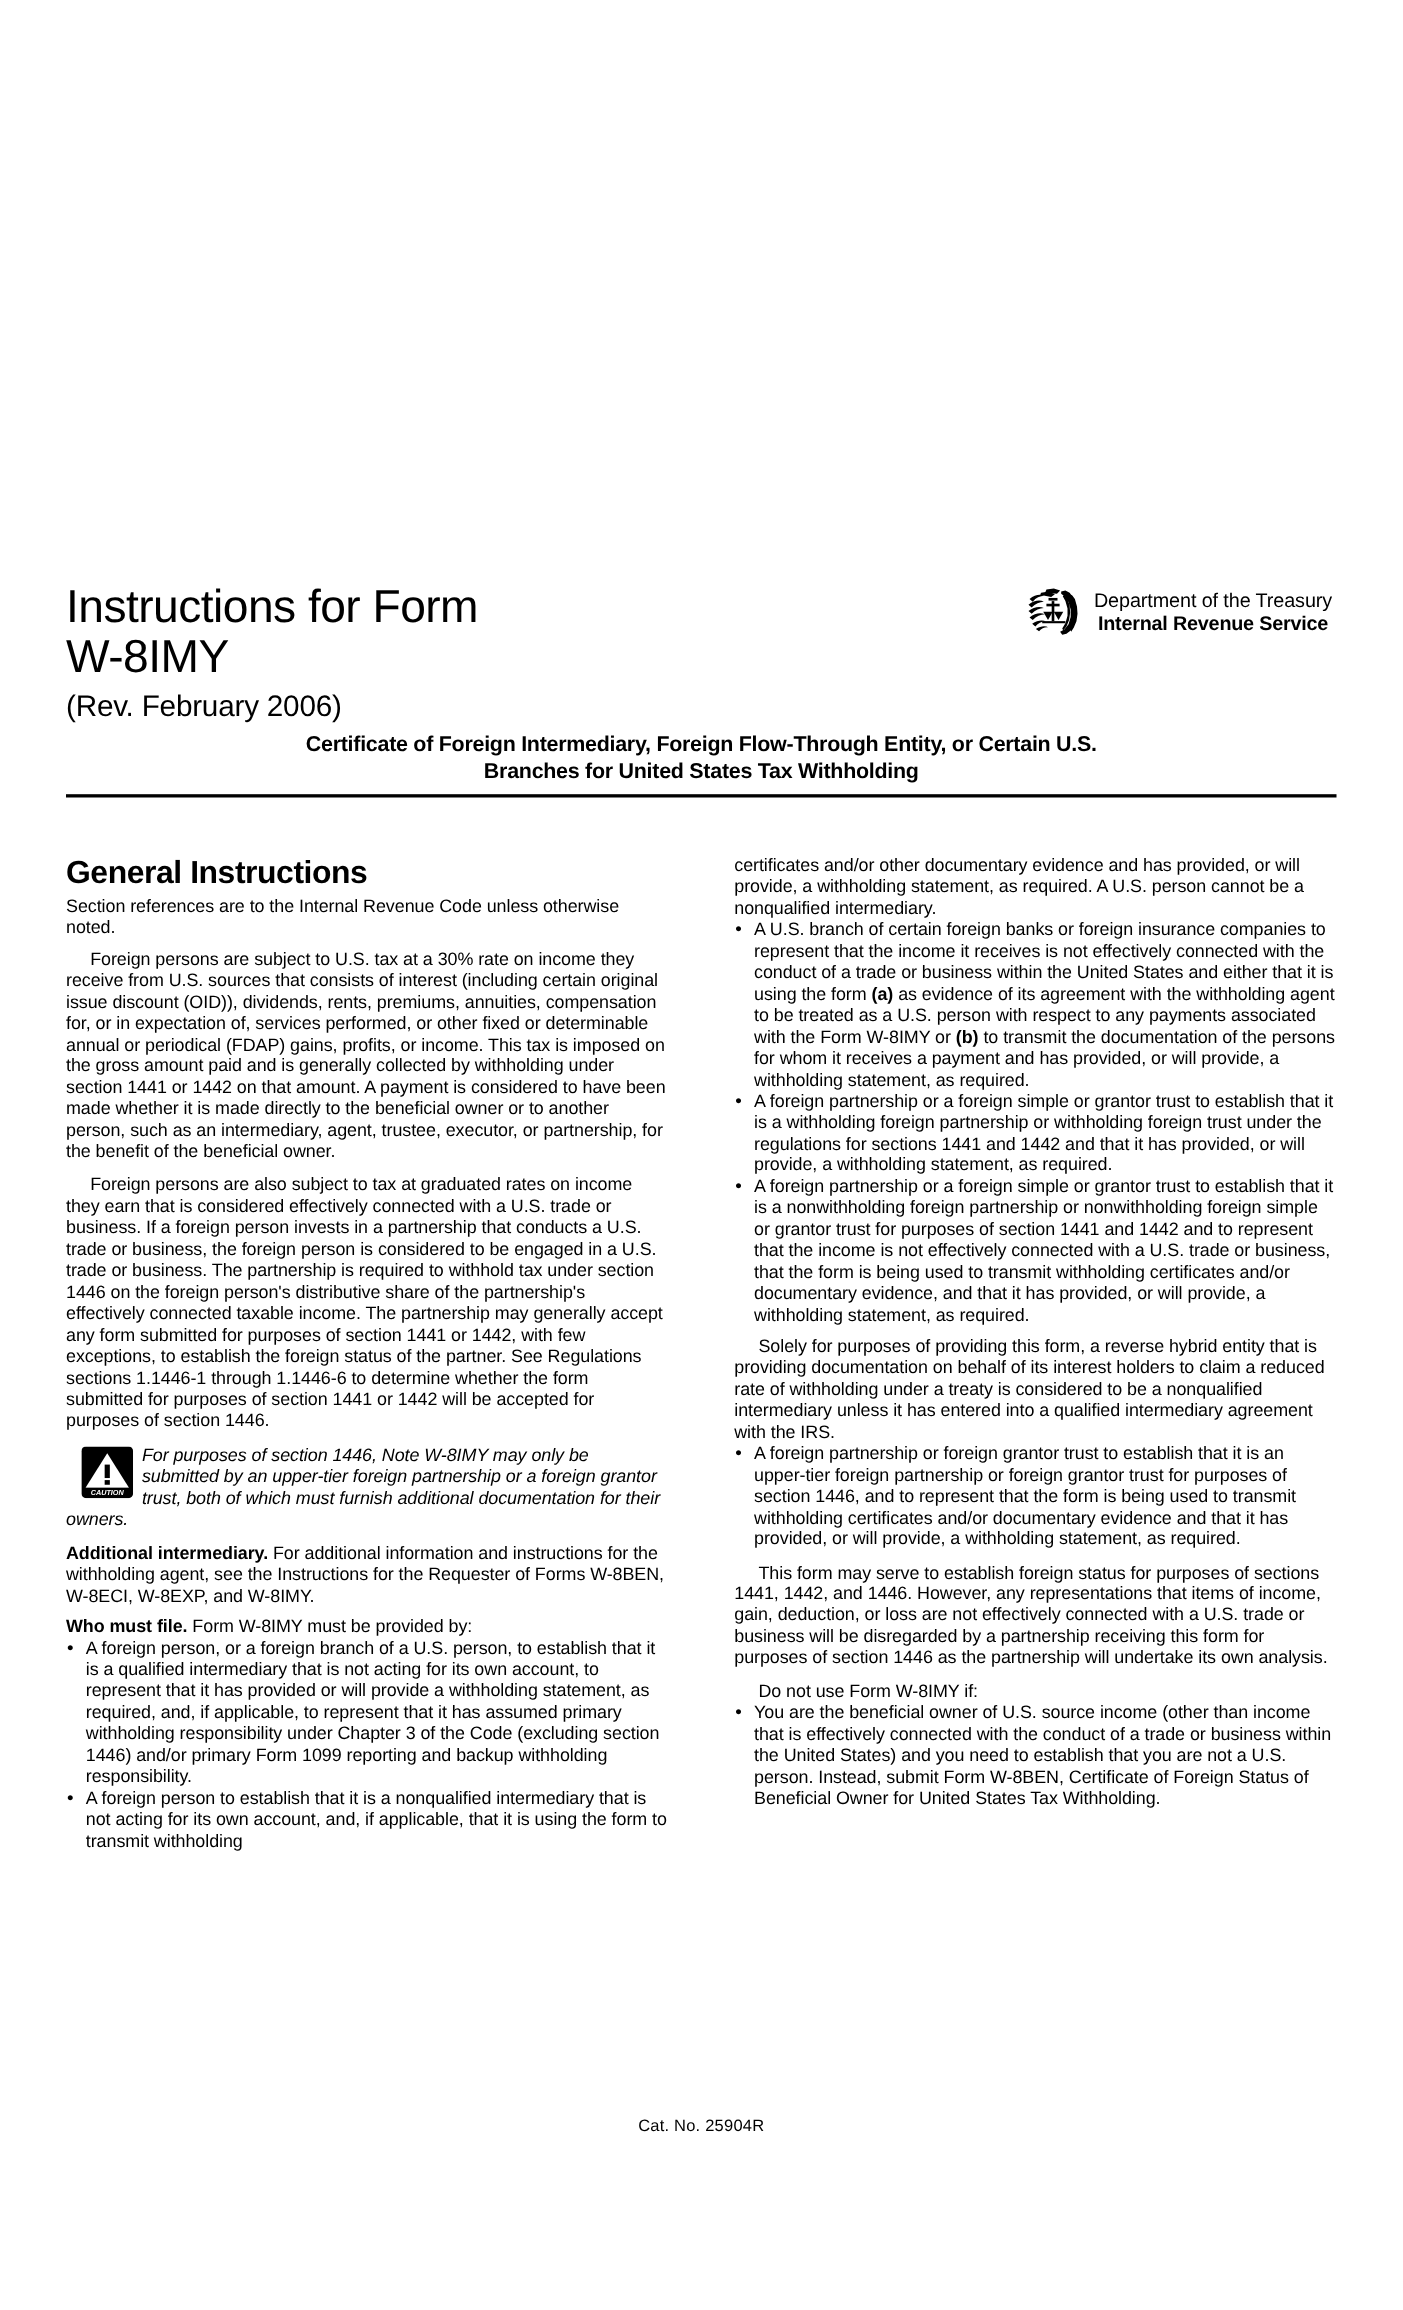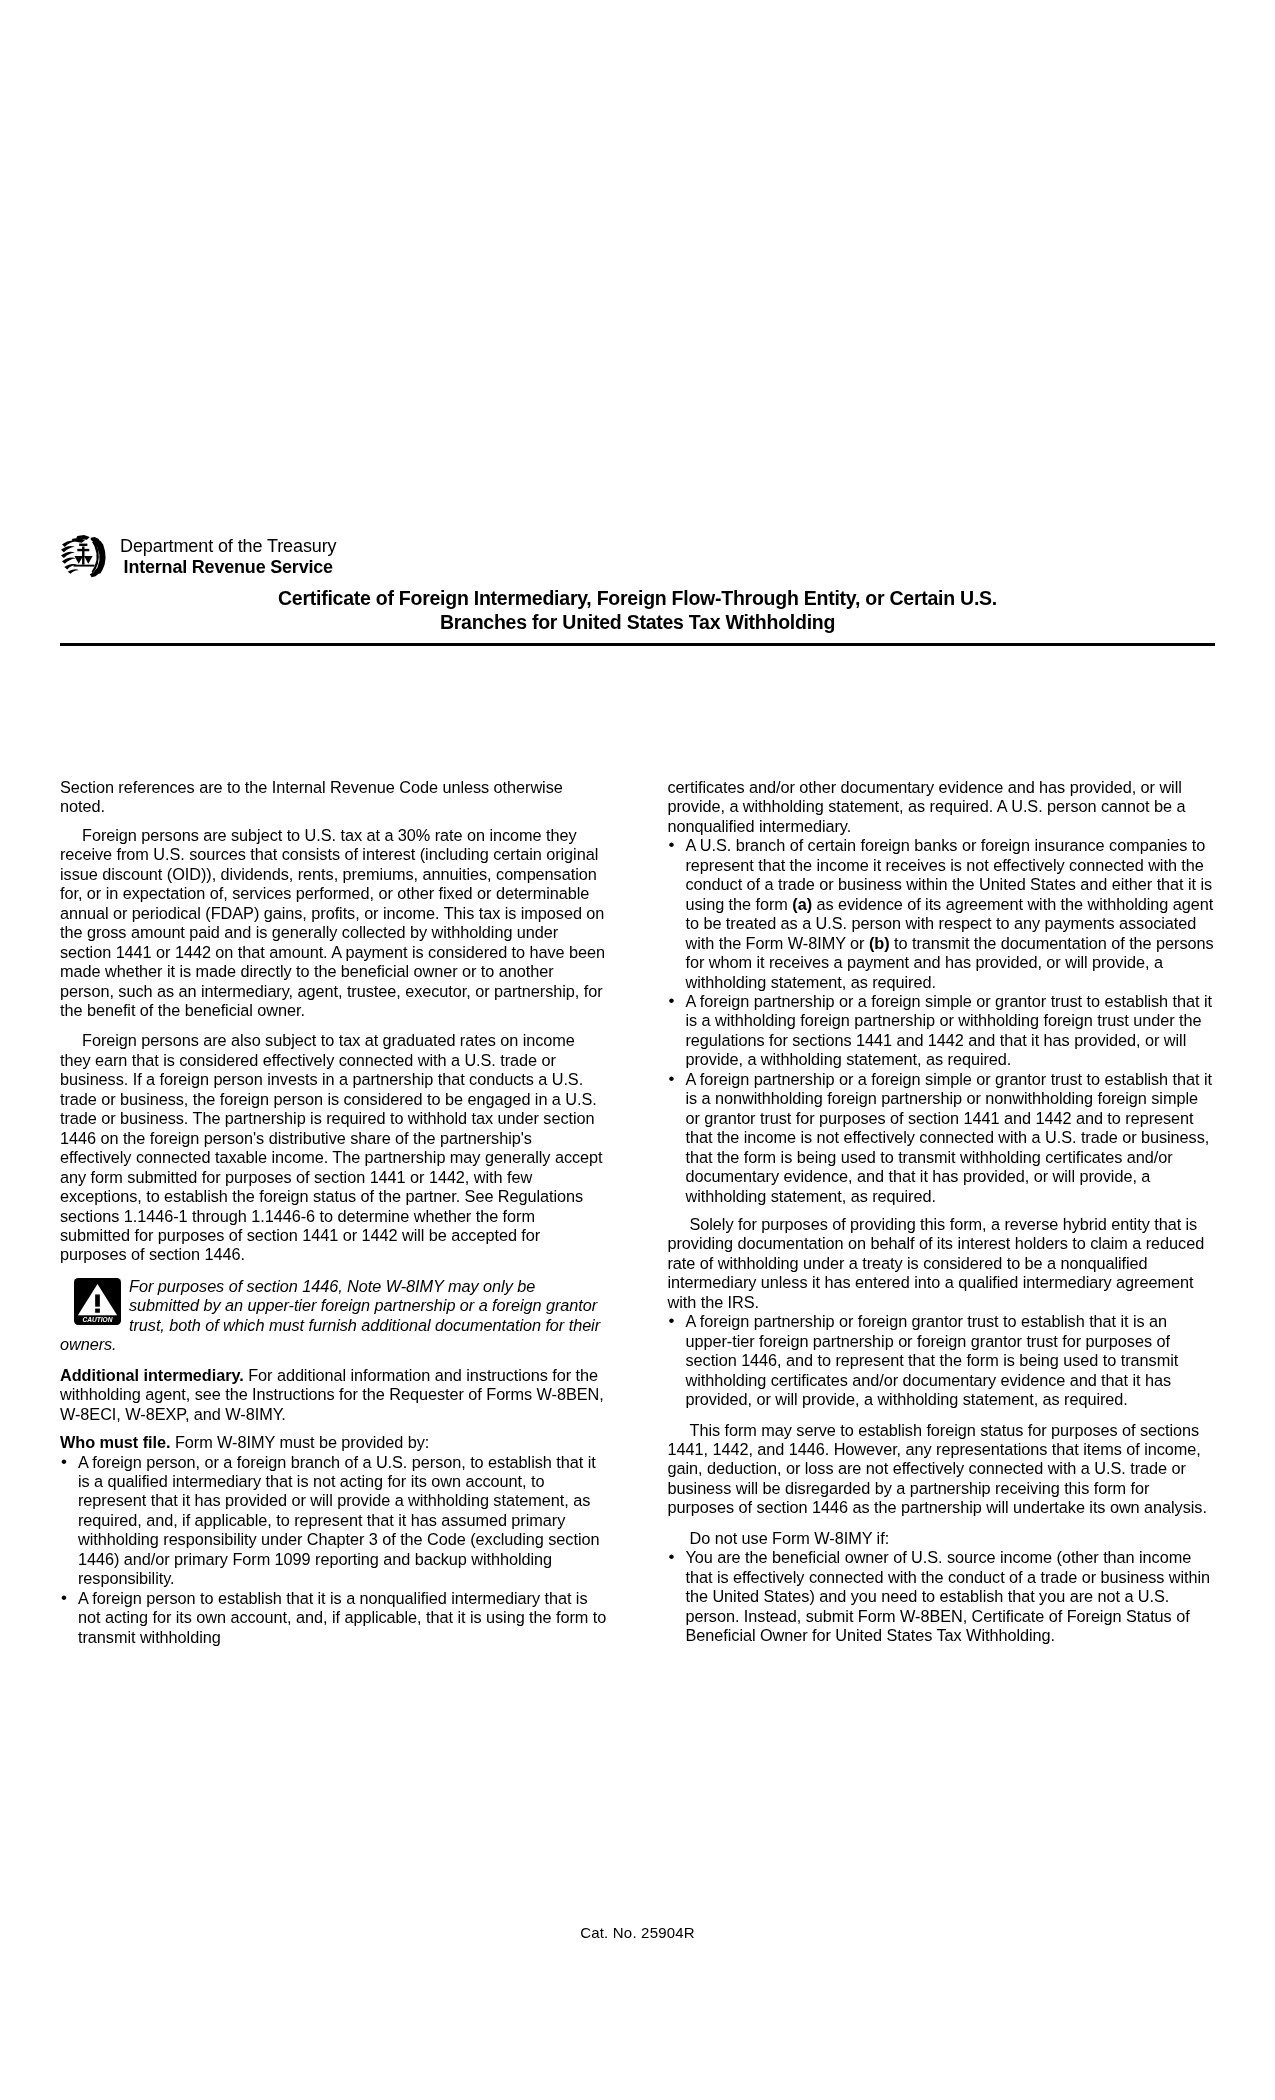--- a/index.html
+++ b/index.html
@@ -165,20 +165,25 @@
   }
 </style>
 </head>
 <body>
 
 <div class="page">
 
   <div class="masthead">
     <div class="masthead-row">
 
+      <div class="title-block">
+        <div class="doc-title">Instructions for Form
+W-8IMY</div>
+        <div class="doc-rev">(Rev. February 2006)</div>
+      </div>
 
       <div class="agency-block">
         <svg class="irs-seal" viewBox="0 0 100 96" aria-hidden="true">
           <g fill="#000">
 
             <path d="M4 22 C14 14 24 12 32 16 C24 16 16 20 10 27 Z"></path>
             <path d="M2 33 C12 25 23 23 31 27 C23 27 15 31 8 38 Z"></path>
             <path d="M2 45 C12 37 23 35 31 39 C23 39 15 43 8 50 Z"></path>
             <path d="M4 57 C14 49 25 47 33 51 C25 51 17 55 10 62 Z"></path>
             <path d="M9 69 C19 62 29 61 36 65 C28 64 21 68 15 74 Z"></path>
@@ -210,20 +215,21 @@
 
     <div class="doc-subtitle">Certificate of Foreign Intermediary, Foreign Flow-Through Entity, or Certain U.S.
 Branches for United States Tax Withholding</div>
     <hr class="rule">
   </div>
 
   <div class="columns">
 
     <div class="col">
 
+      <div class="section-head">General Instructions</div>
 
       <p>Section references are to the Internal Revenue Code unless otherwise noted.</p>
 
 
       <p class="gap-sm indent">Foreign persons are subject to U.S. tax at a 30% rate on income they receive from U.S. sources that consists of interest (including certain original issue discount (OID)), dividends, rents, premiums, annuities, compensation for, or in expectation of, services performed, or other fixed or determinable annual or periodical (FDAP) gains, profits, or income. This tax is imposed on the gross amount paid and is generally collected by withholding under section 1441 or 1442 on that amount. A payment is considered to have been made whether it is made directly to the beneficial owner or to another person, such as an intermediary, agent, trustee, executor, or partnership, for the benefit of the beneficial owner.</p>
 
       <p class="gap indent">Foreign persons are also subject to tax at graduated rates on income they earn that is considered effectively connected with a U.S. trade or business. If a foreign person invests in a partnership that conducts a U.S. trade or business, the foreign person is considered to be engaged in a U.S. trade or business. The partnership is required to withhold tax under section 1446 on the foreign person's distributive share of the partnership's effectively connected taxable income. The partnership may generally accept any form submitted for purposes of section 1441 or 1442, with few exceptions, to establish the foreign status of the partner. See Regulations sections 1.1446-1 through 1.1446-6 to determine whether the form submitted for purposes of section 1441 or 1442 will be accepted for purposes of section 1446.</p>
 
       <div class="caution-block">
         <svg class="caution-icon" viewBox="0 0 100 100" aria-hidden="true">

